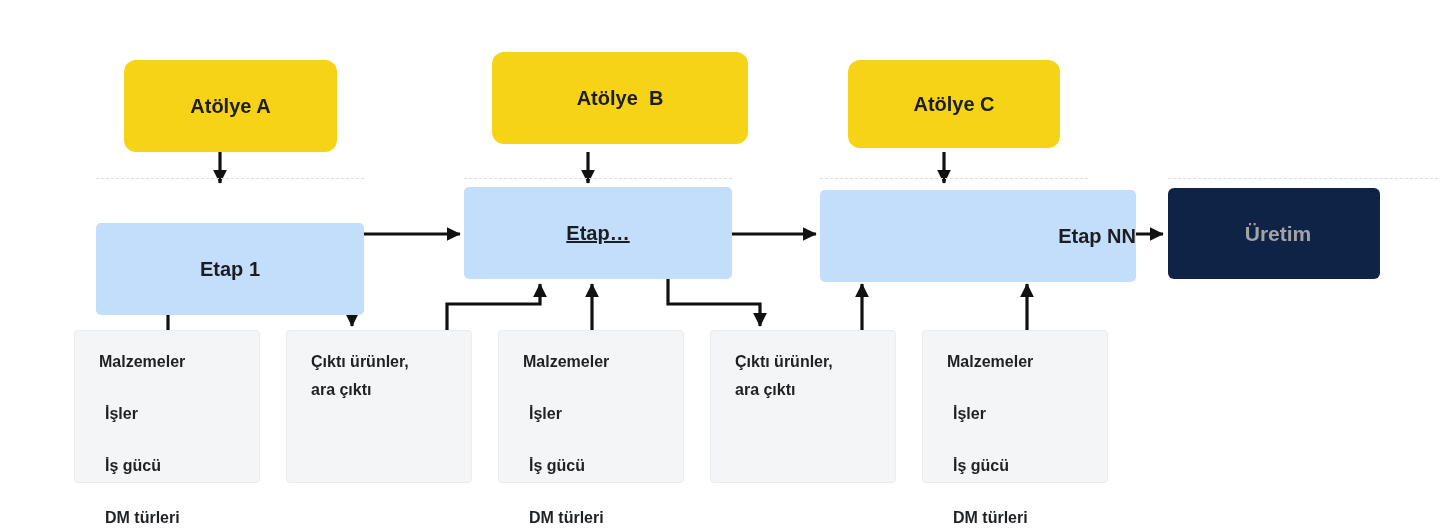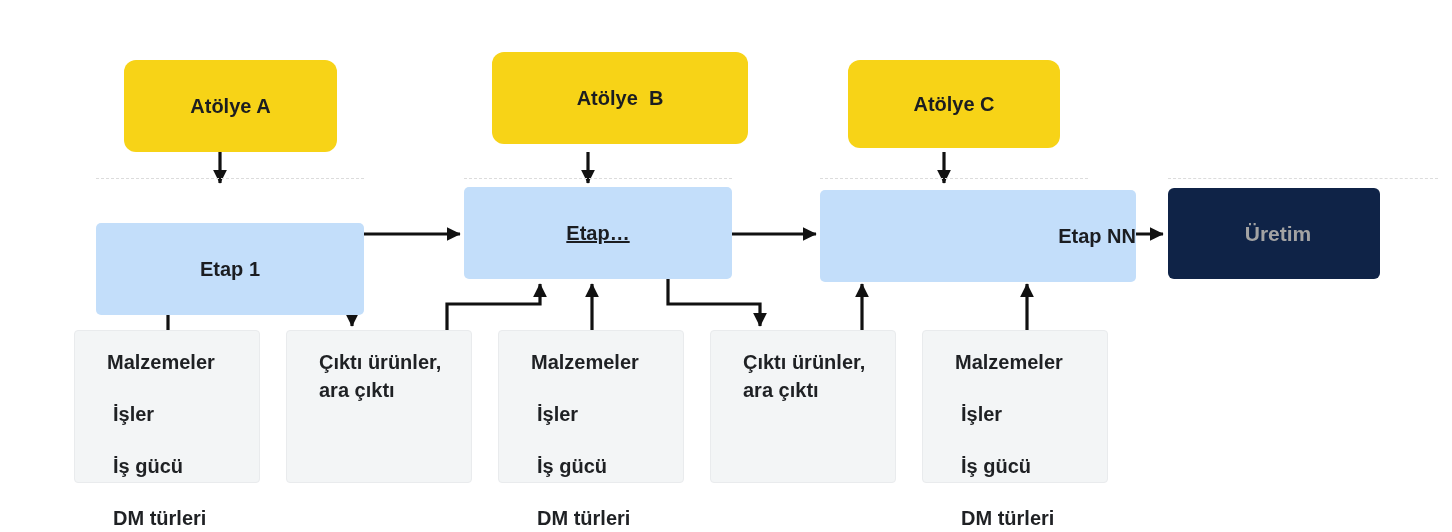--- a/index.html
+++ b/index.html
@@ -46,22 +46,22 @@
     border-radius: 6px;
     color: #a3a3a3;
     font-size: 21px;
     padding-left: 8px;
   }
   .resource {
     background: #f3f5f6;
     border: 1px solid #e9ebed;
     border-radius: 4px;
     display: block;
-    padding: 17px 12px 0 32px;
-    font-size: 20px;
+    padding: 17px 12px 0 24px;
+    font-size: 16px;
     font-weight: 600;
     line-height: 28px;
     color: #1f2124;
   }
   .resource .line { white-space: pre; }
   .resource .indent { padding-left: 6px; margin-top: 24px; }
 
   
   .pos-w1 { left: 124px; top: 60px; width: 213px; height: 92px; }
   .pos-w2 { left: 492px; top: 52px; width: 256px; height: 92px; }

